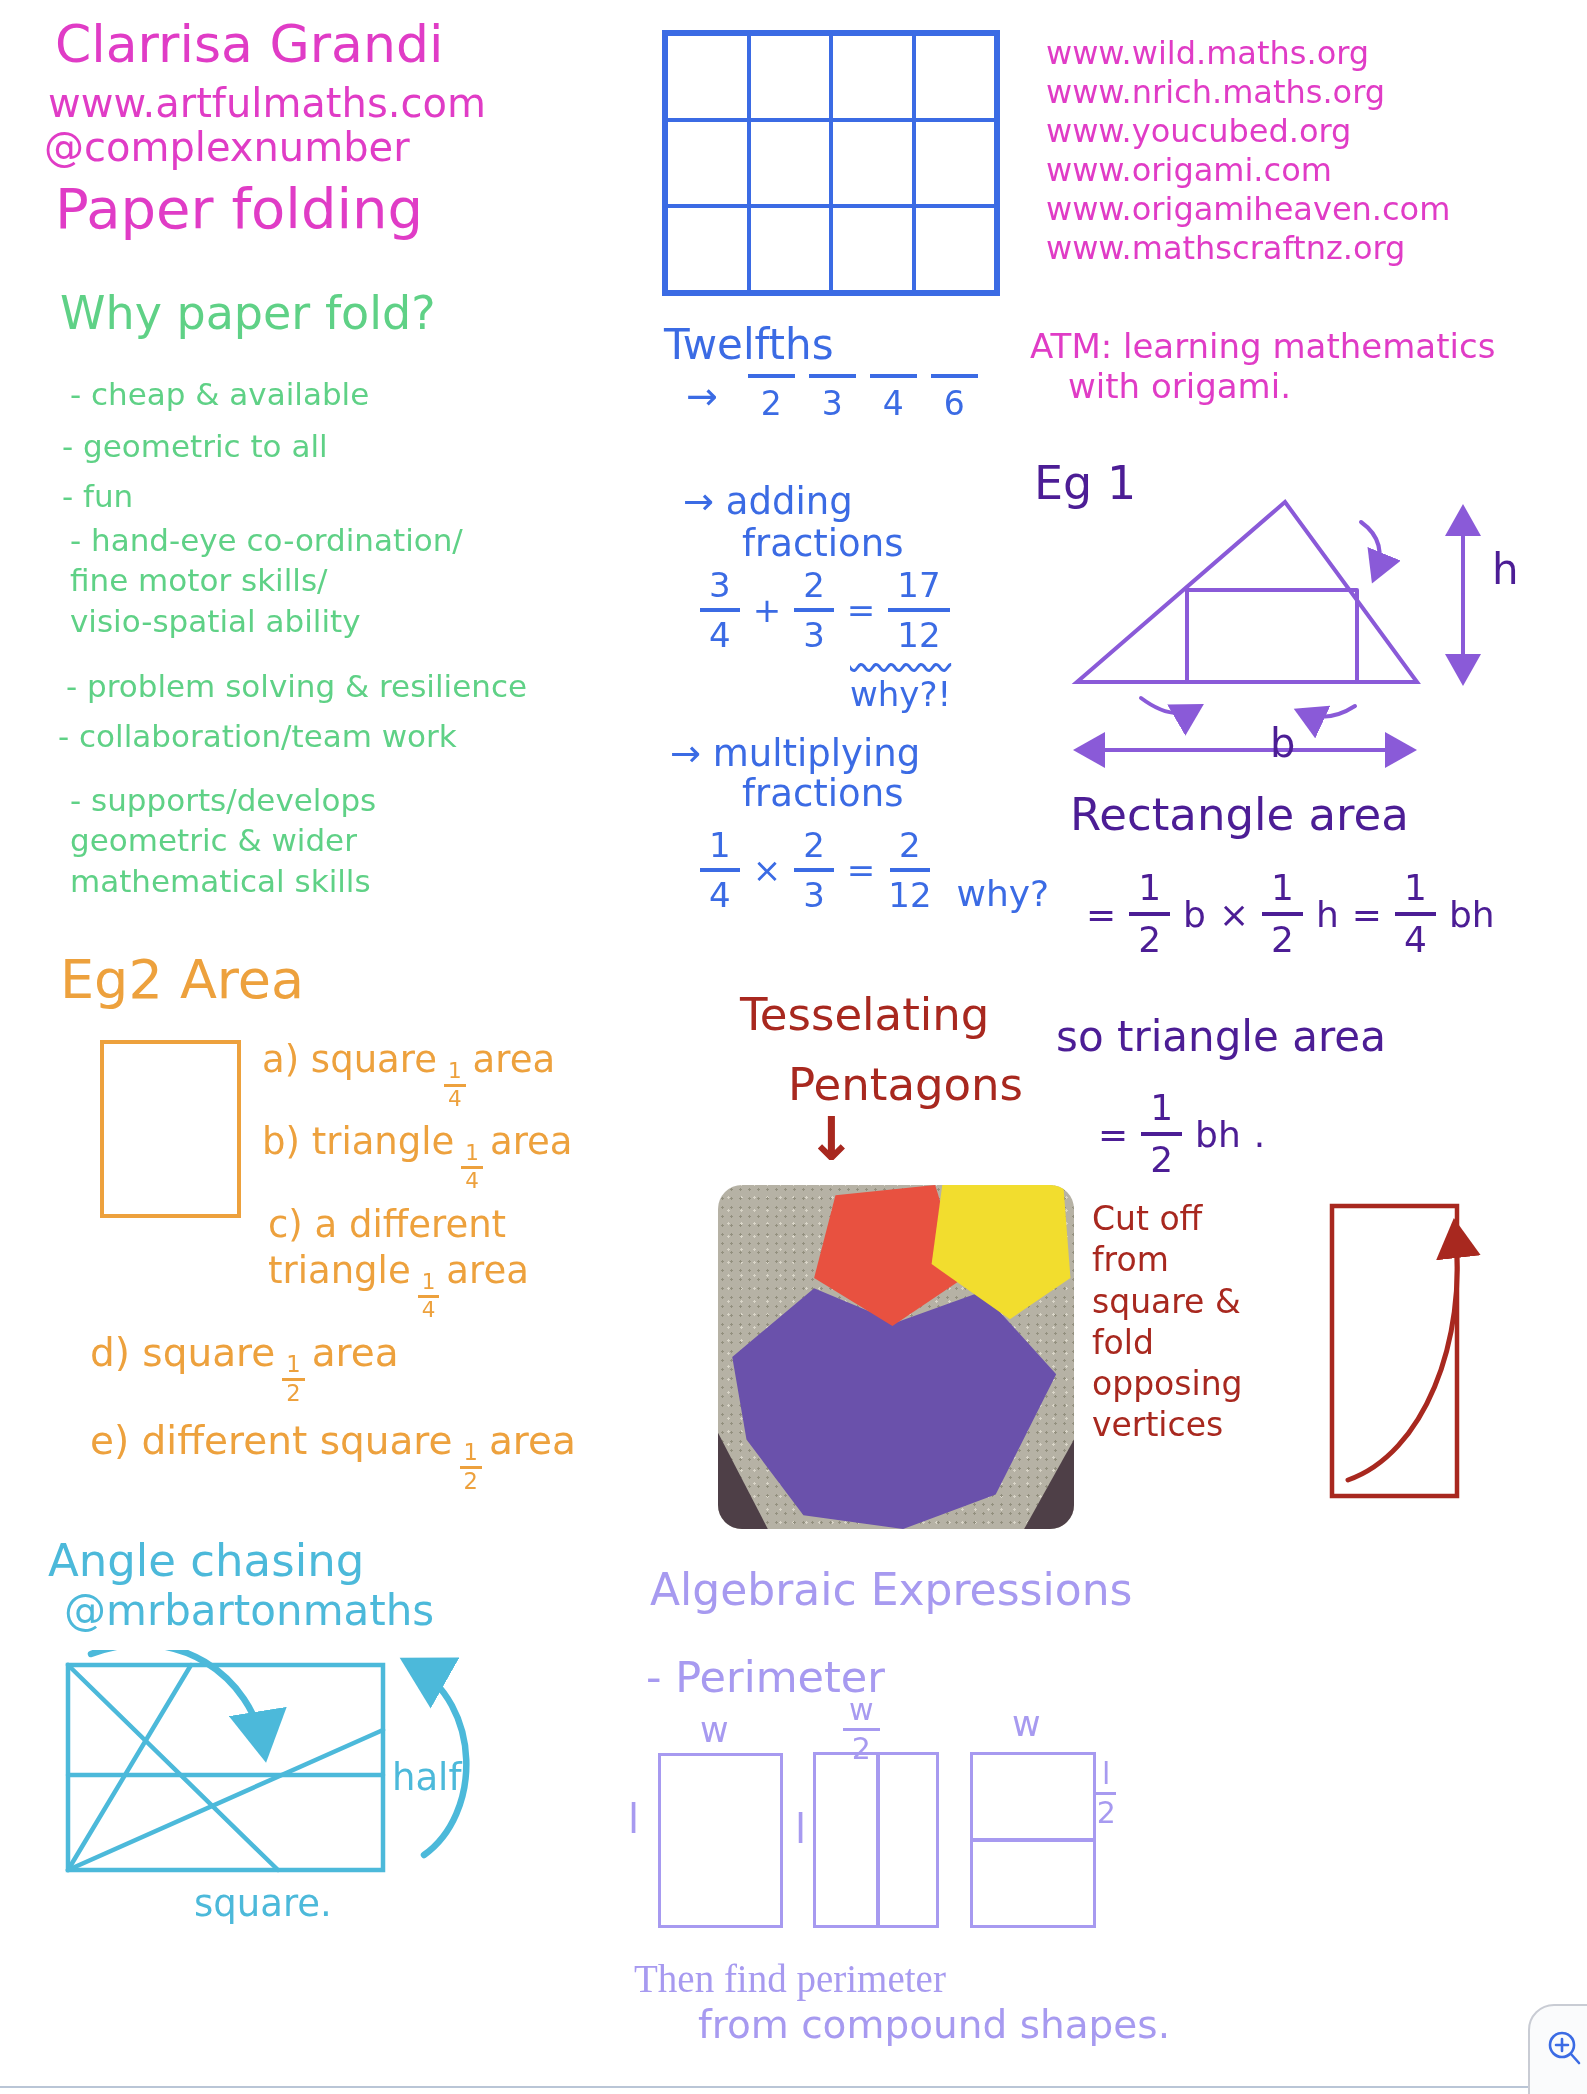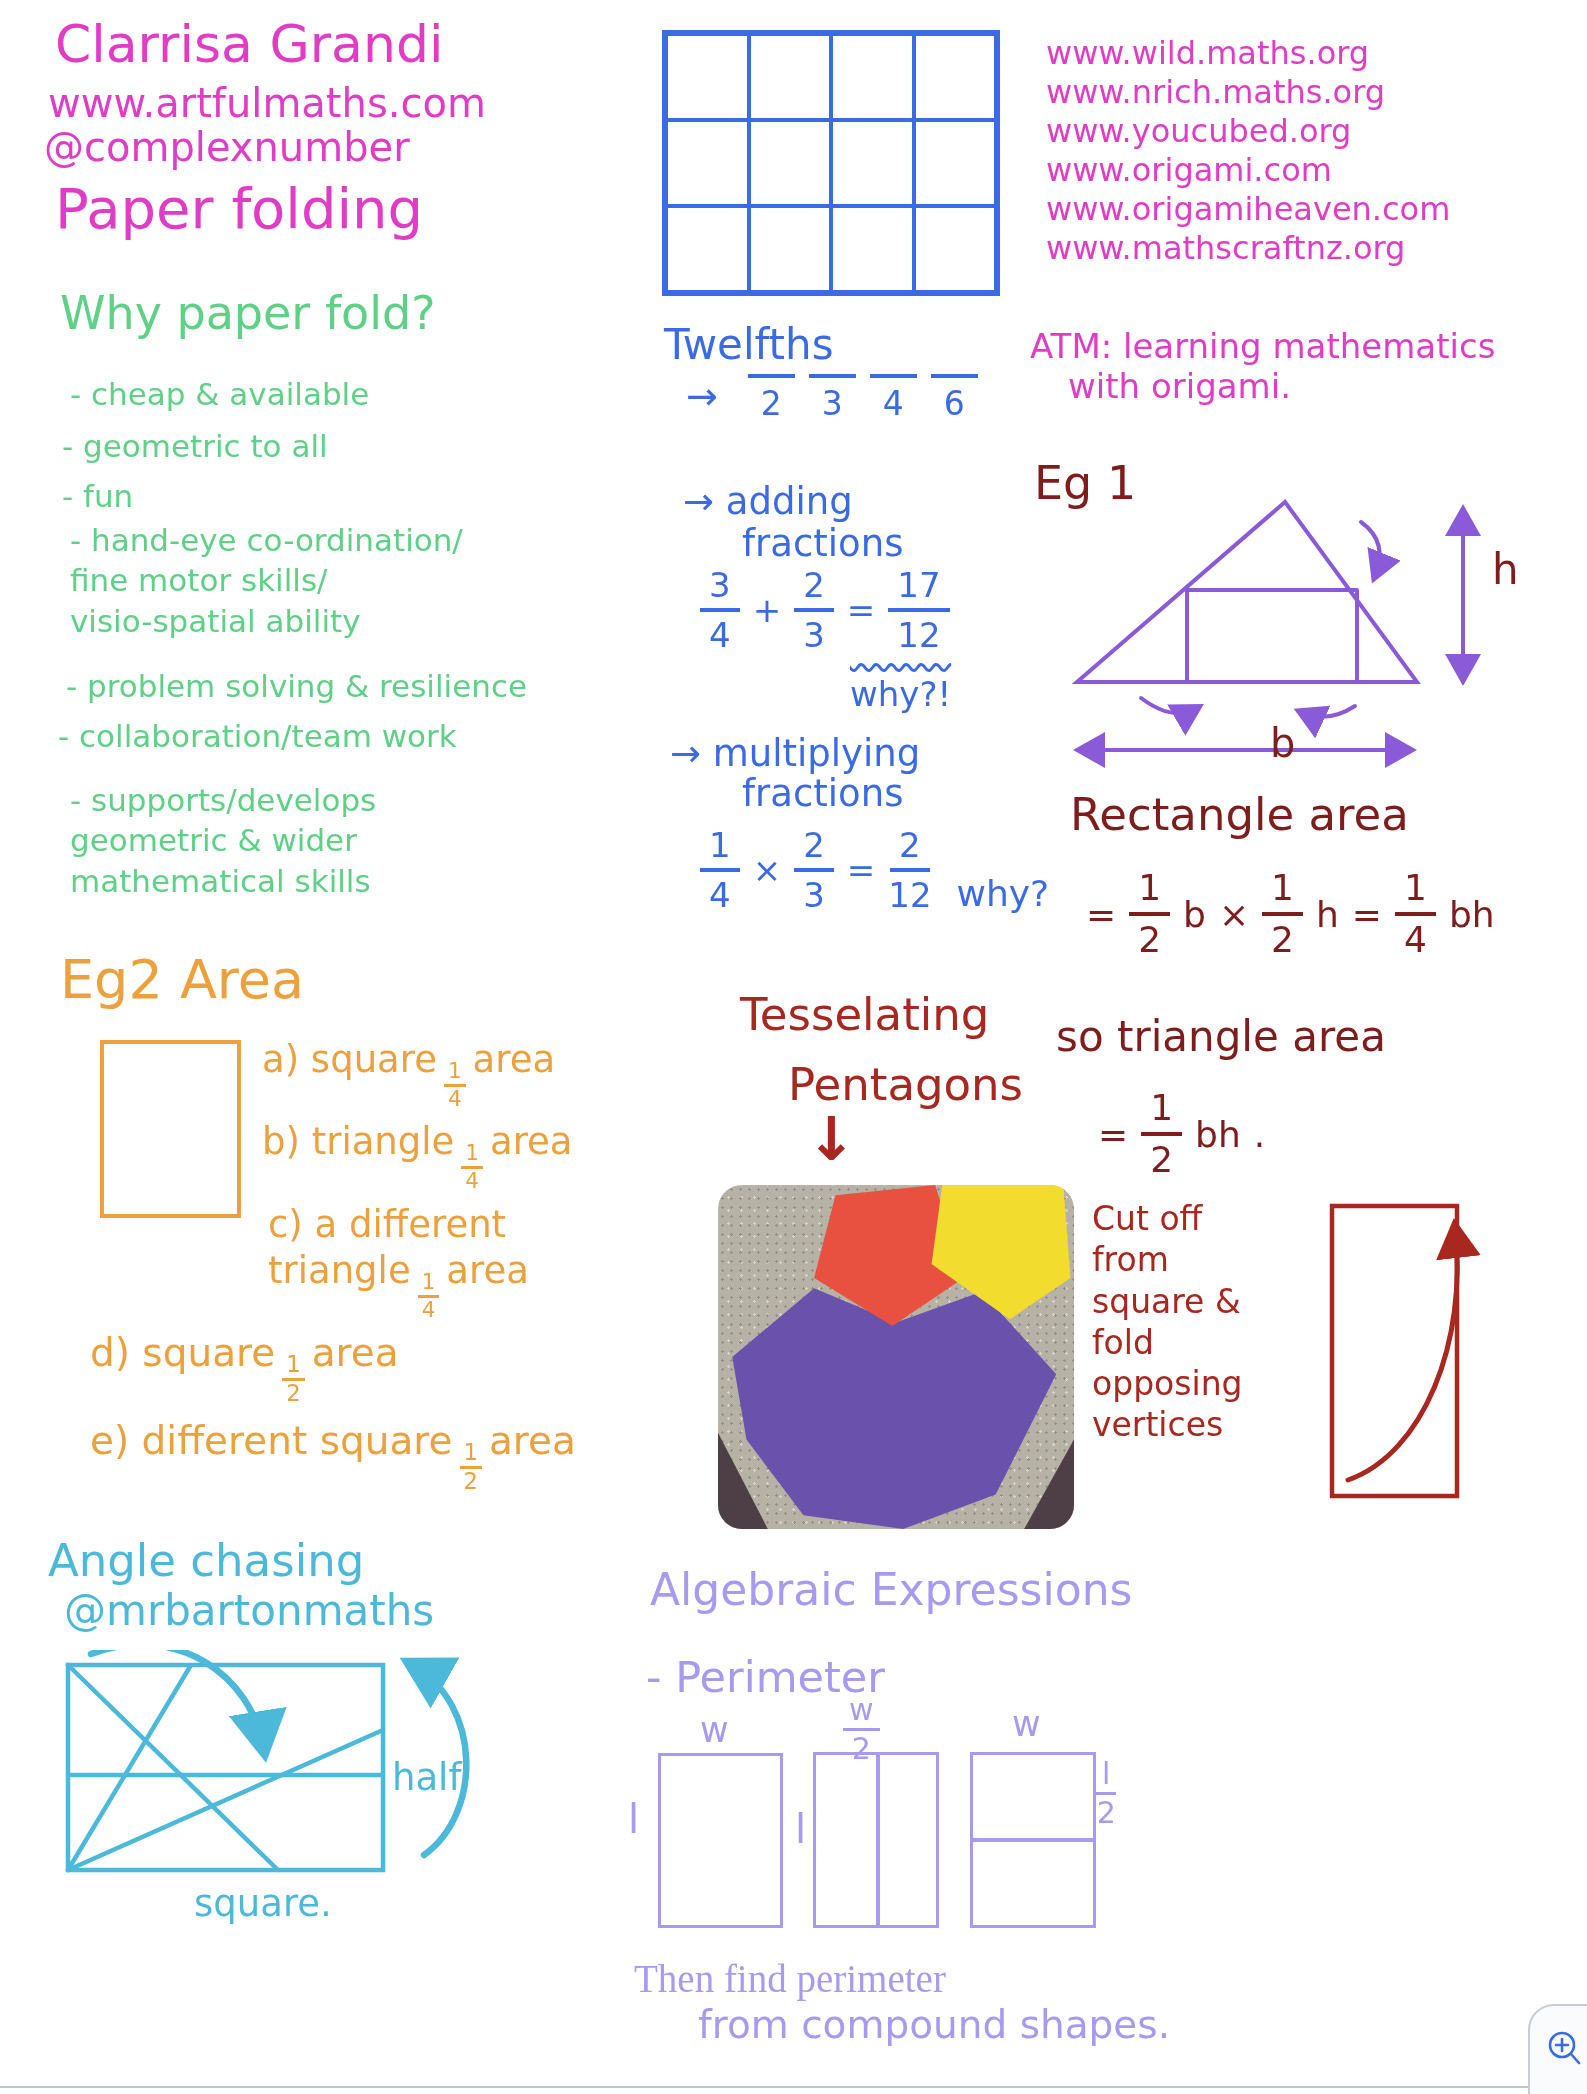--- a/index.html
+++ b/index.html
@@ -3,21 +3,21 @@
 <meta charset="utf-8">
 <style>
   html,body{margin:0;padding:0;background:#e9e9ee;}
   .canvas{position:relative;width:1587px;height:2094px;background:#ffffff;overflow:hidden;
           font-family:"DejaVu Sans", sans-serif;}
   .abs{position:absolute;}
   .ml{white-space:pre-line;}
   .pink{color:#e03cc6;}
   .green{color:#5fd186;}
   .blue{color:#3b6be4;}
-  .purple{color:#7f1d1d;}
+  .purple{color:#4c1d95;}
   .orange{color:#eda13d;}
   .red{color:#a8281f;}
   .teal{color:#4cb9da;}
   .peri{color:#a79af0;}
 
   
   .author{left:55px;top:14px;font-size:52px;}
   .site{left:48px;top:80px;font-size:40px;}
   .handle{left:44px;top:124px;font-size:40px;}
   .title{left:55px;top:176px;font-size:56px;}

